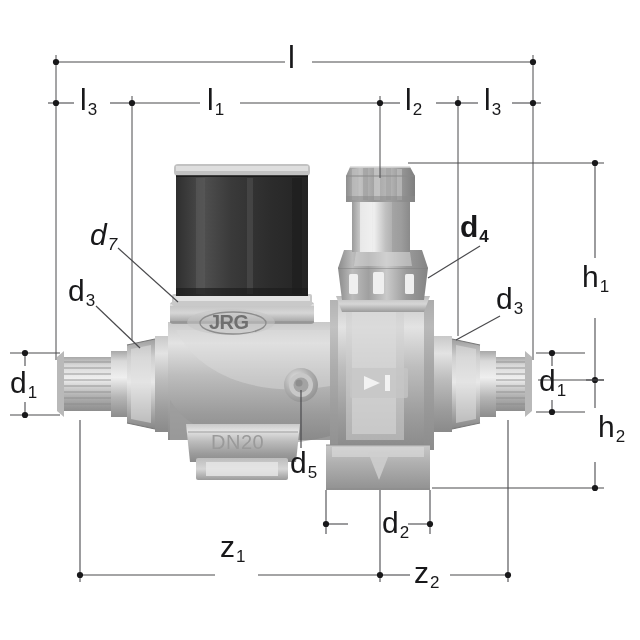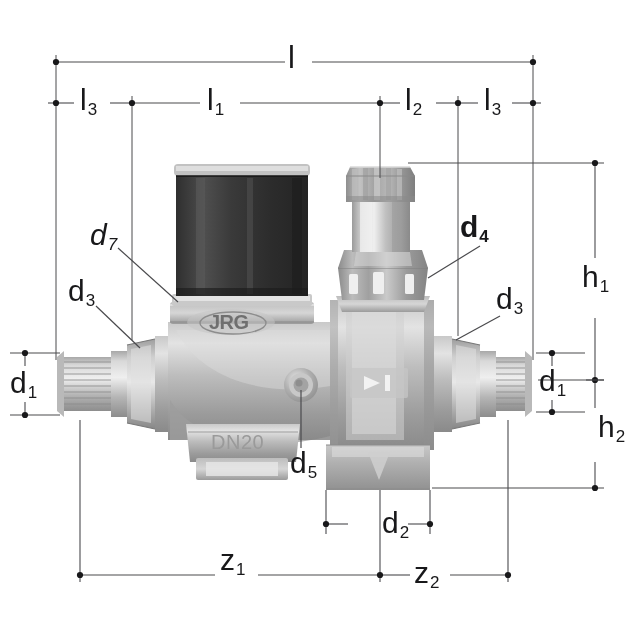--- a/index.html
+++ b/index.html
@@ -401,21 +401,21 @@
     <span class="base">d</span><span class="sub">1</span>
   </div>
   <div class="dimlabel" style="left:539px;top:366px;">
     <span class="base">d</span><span class="sub">1</span>
   </div>
 
   <div class="dimlabel" style="left:382px;top:508px;">
     <span class="base">d</span><span class="sub">2</span>
   </div>
 
-  <div class="dimlabel" style="left:220px;top:545px;">
+  <div class="dimlabel" style="left:220px;top:532px;">
     <span class="base">z</span><span class="sub">1</span>
   </div>
   <div class="dimlabel" style="left:414px;top:558px;text-align:center;">
     <span class="base">z</span><span class="sub">2</span>
   </div>
 
   <div class="dimlabel" style="left:68px;top:276px;">
     <span class="base">d</span><span class="sub">3</span>
   </div>
   <div class="dimlabel" style="left:90px;top:220px;font-style:italic;">

